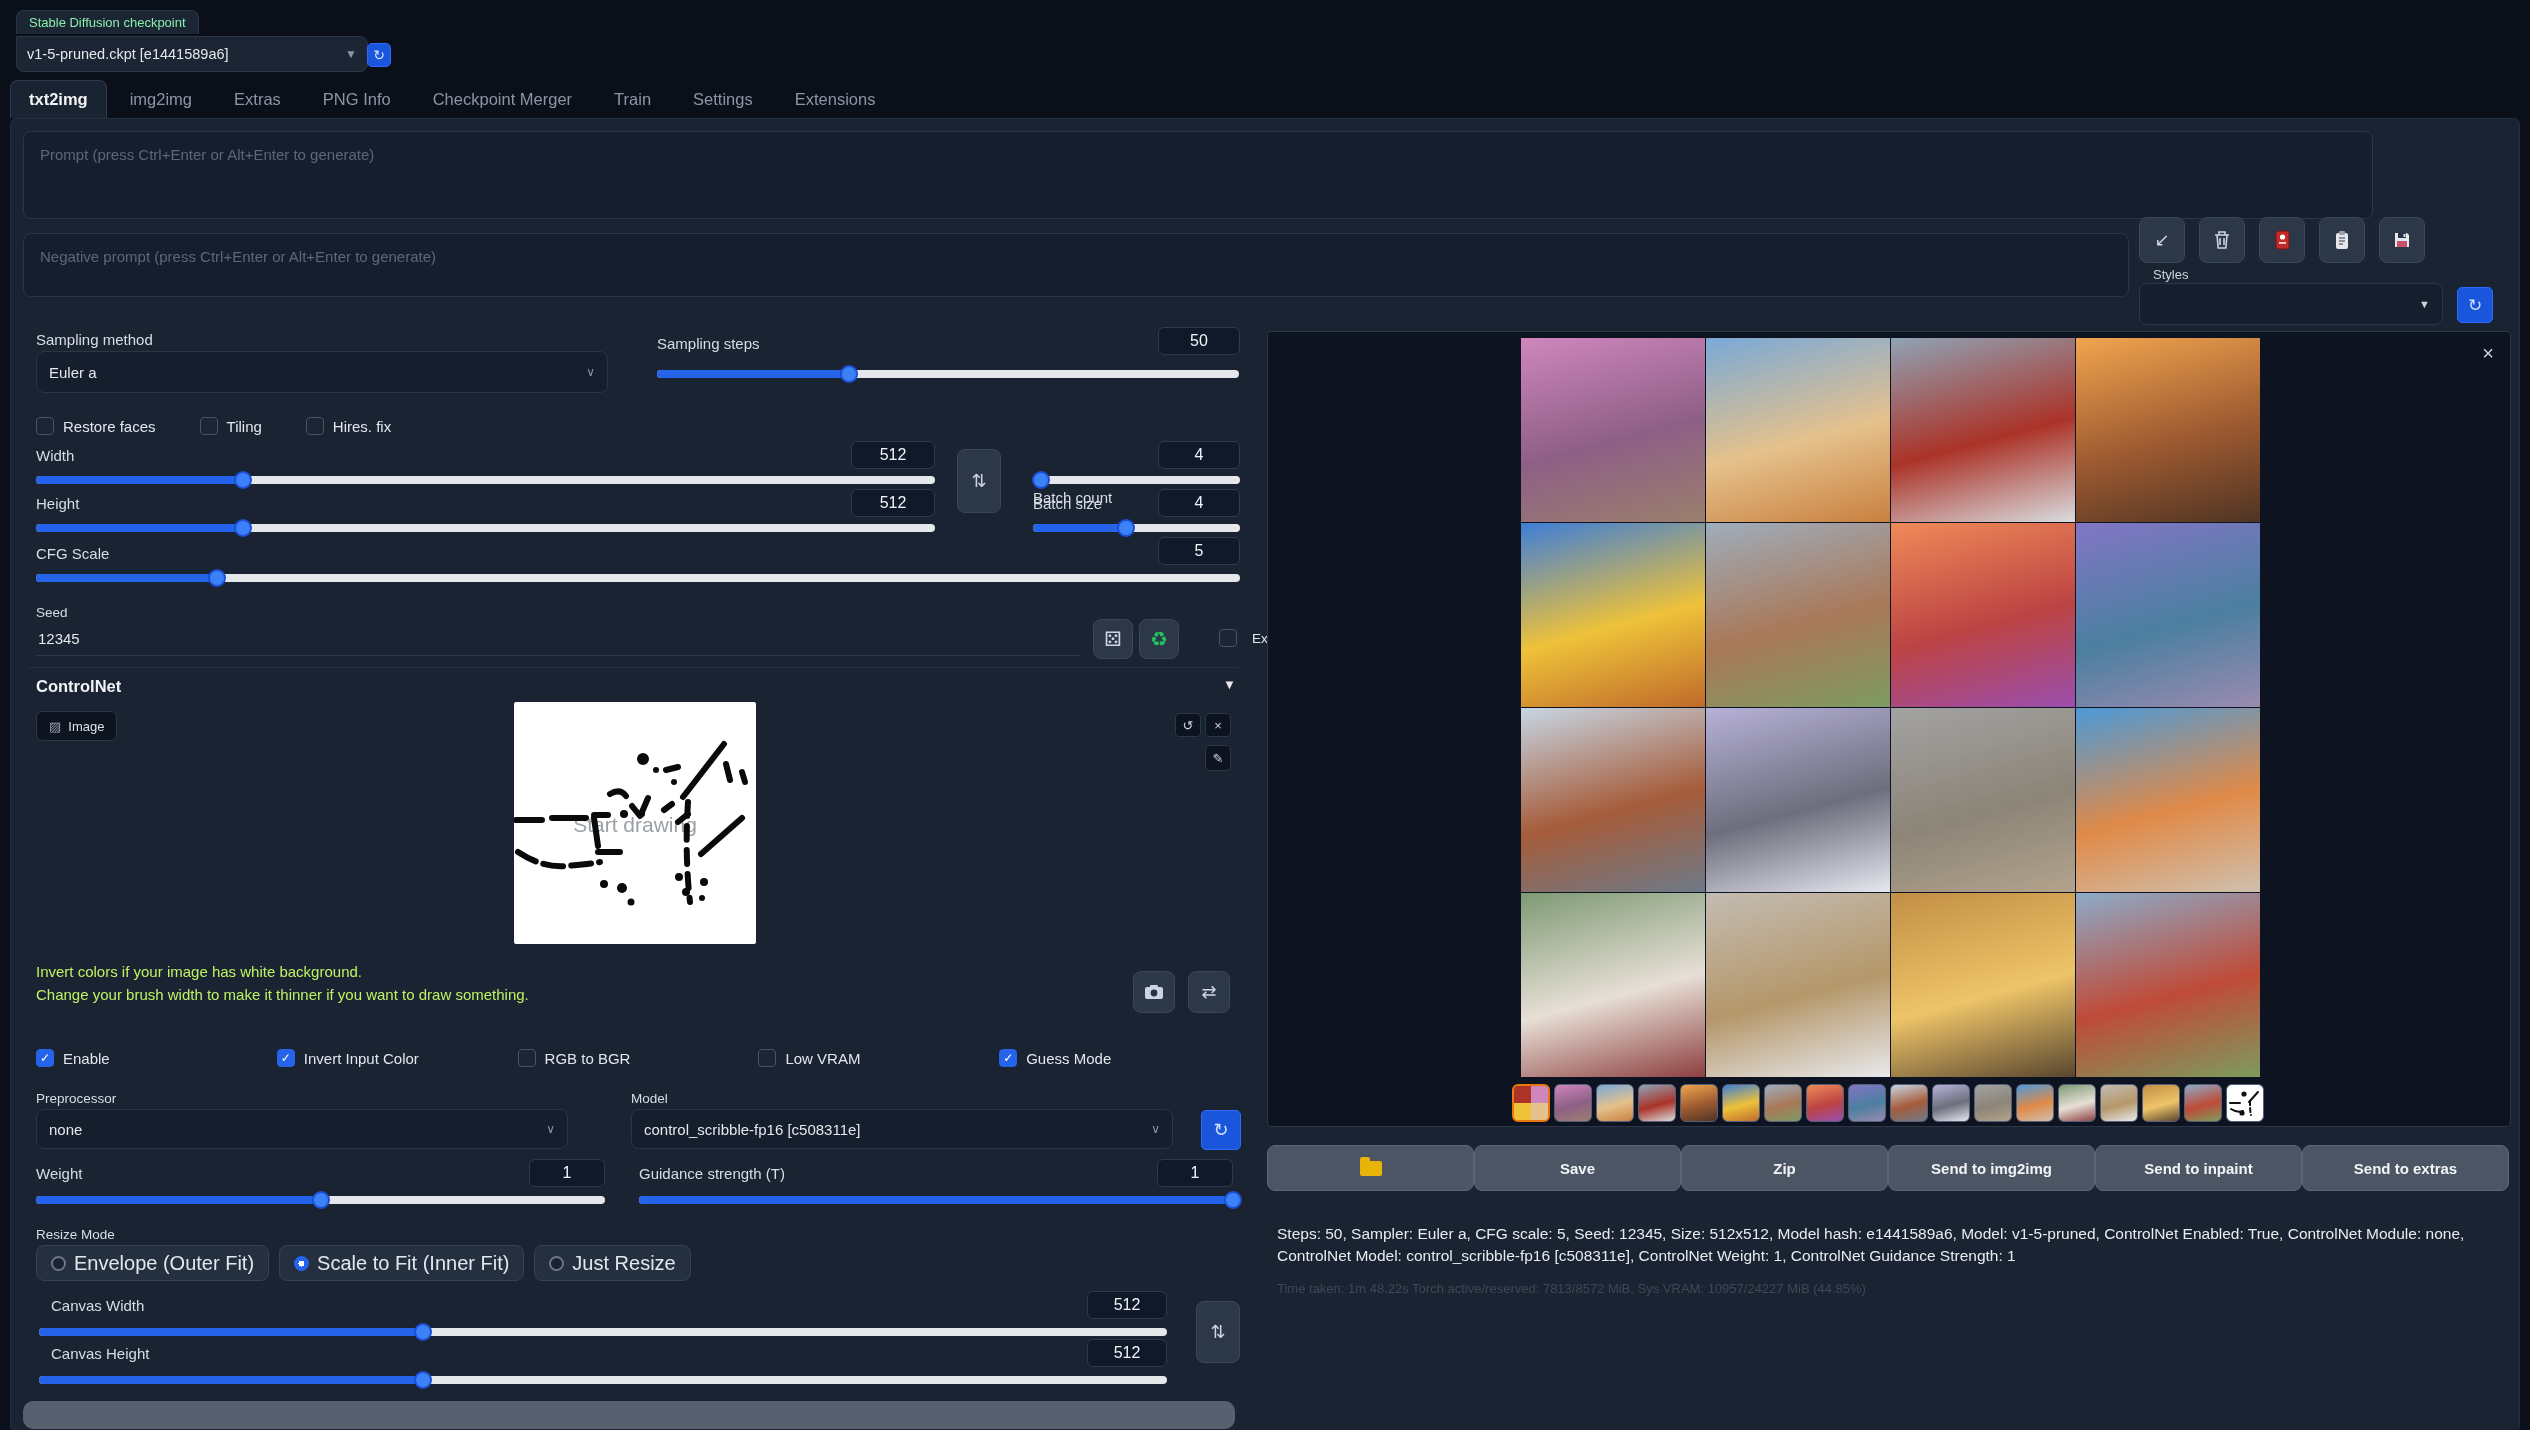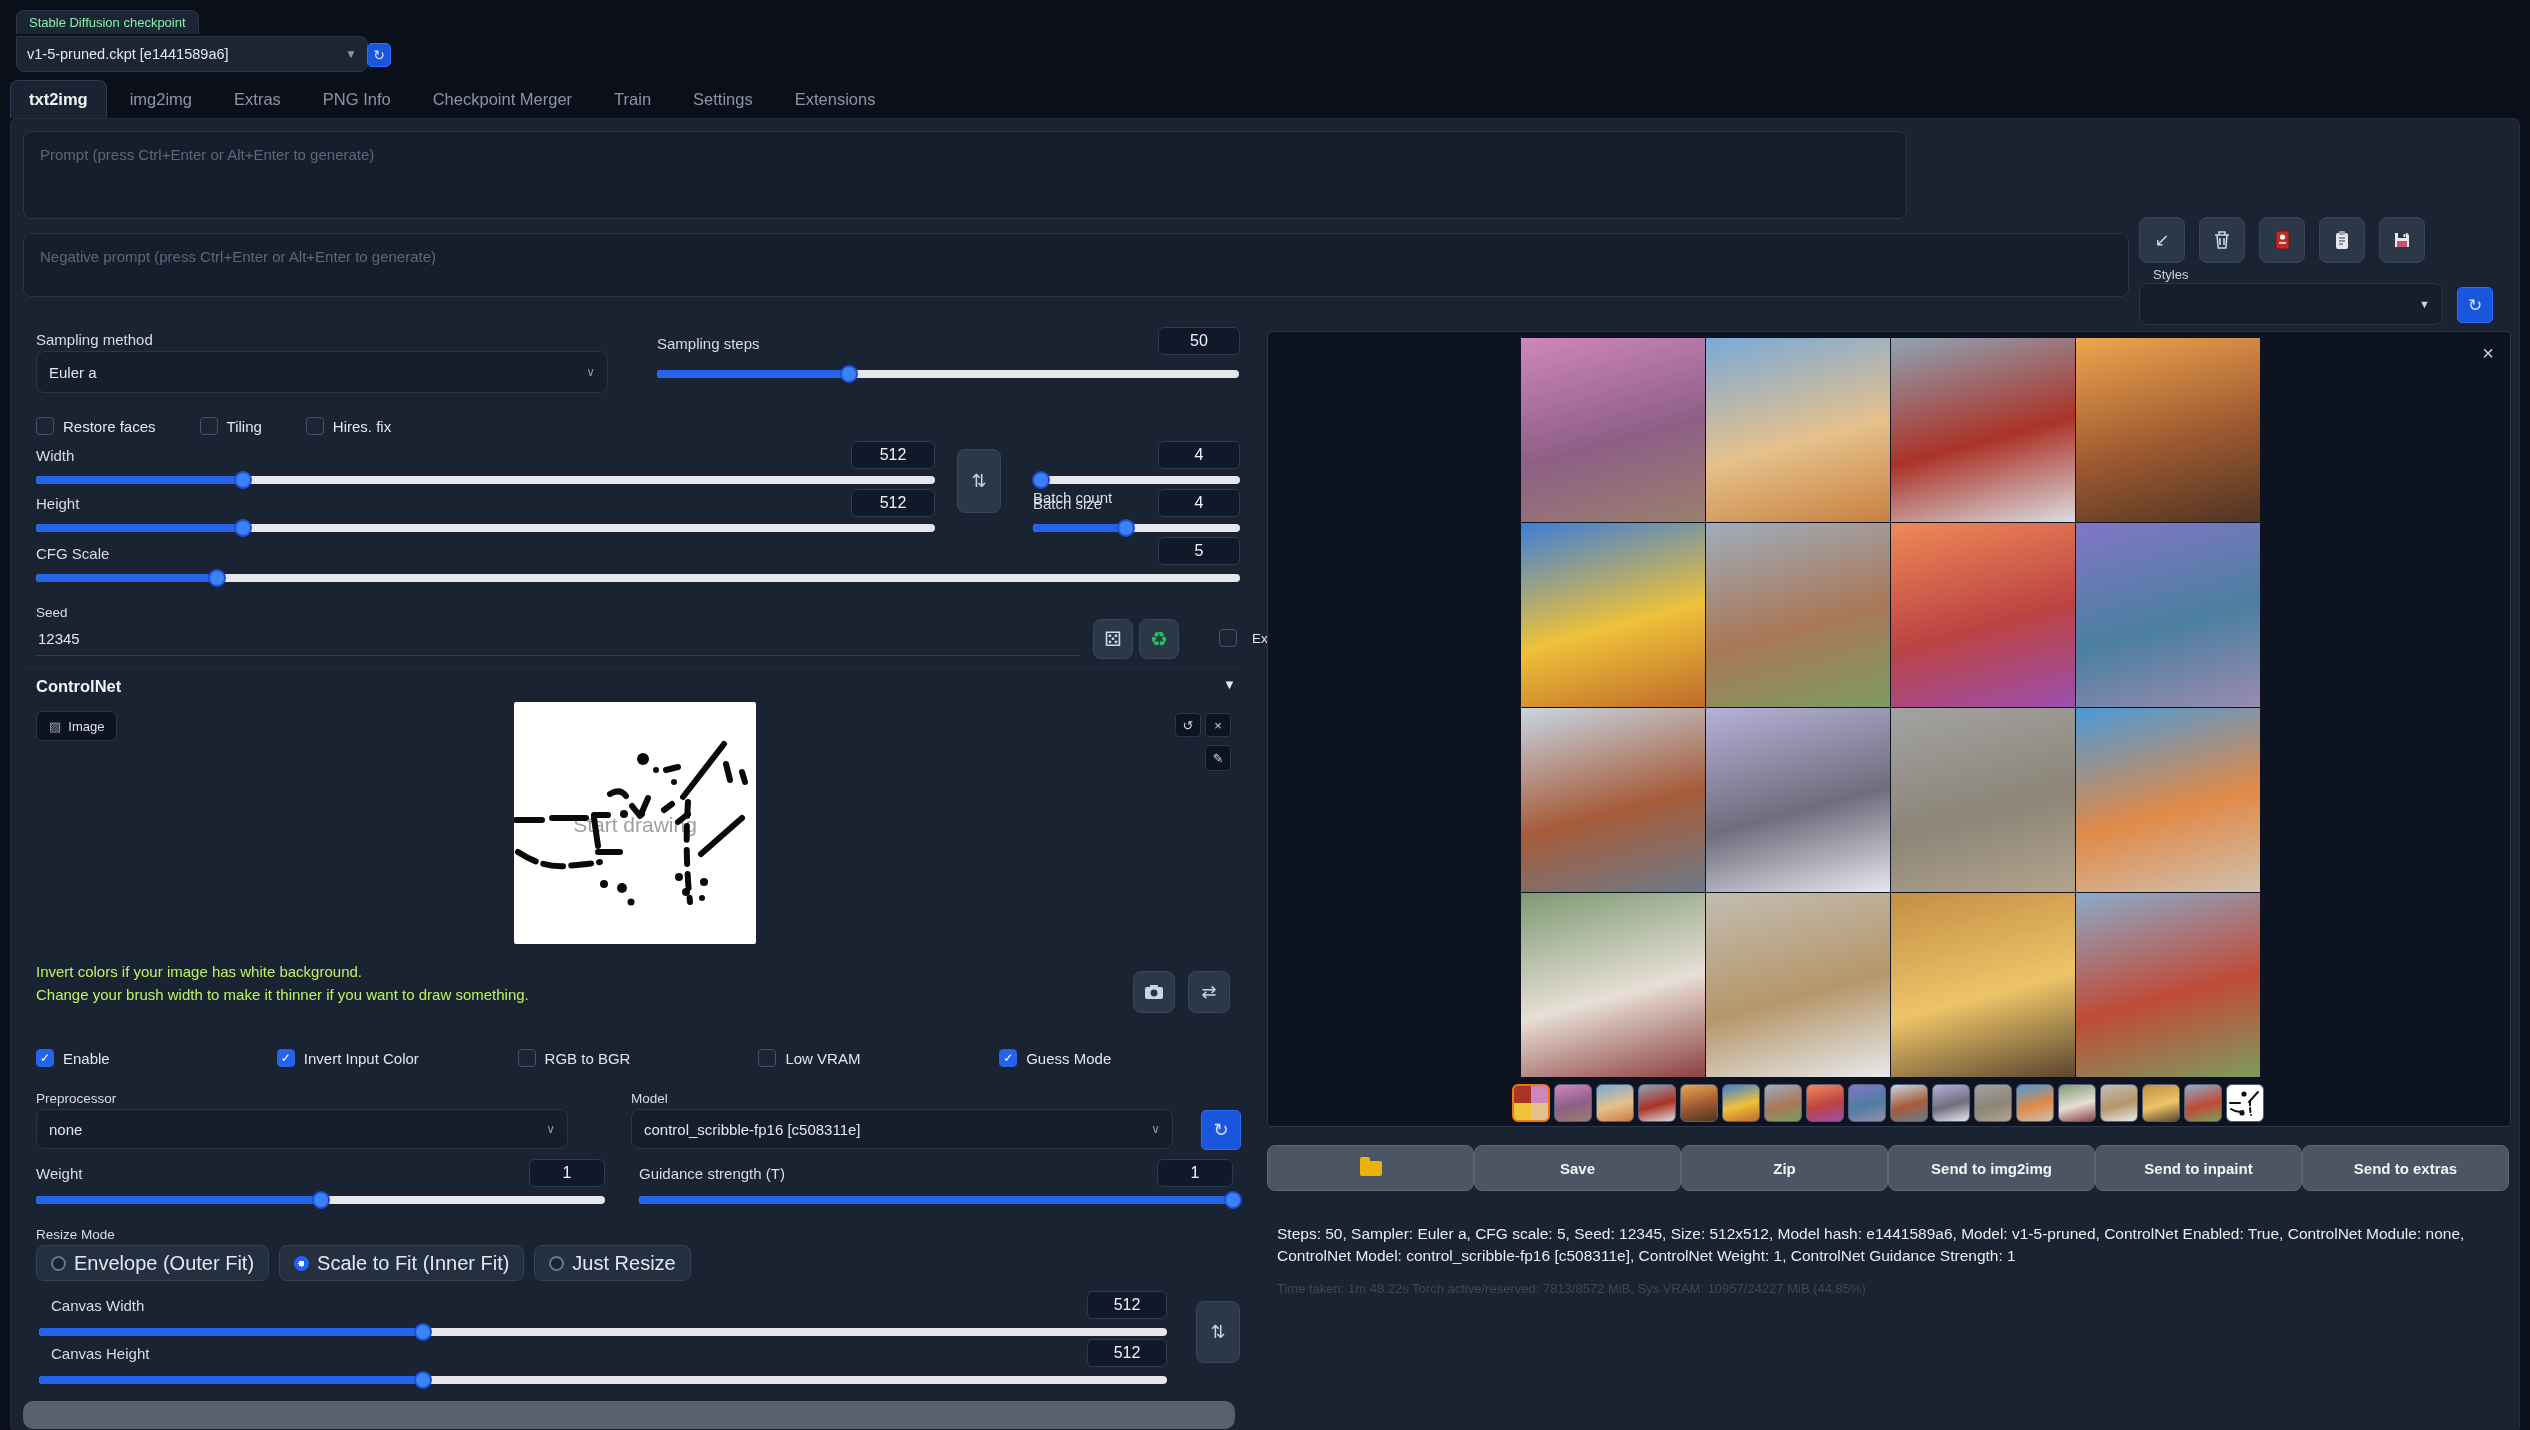--- a/index.html
+++ b/index.html
@@ -105,21 +105,21 @@
       <div class="tab">Extras</div>
       <div class="tab">PNG Info</div>
       <div class="tab">Checkpoint Merger</div>
       <div class="tab">Train</div>
       <div class="tab">Settings</div>
       <div class="tab">Extensions</div>
     </div>
 
   <div class="abs panel">
 
-    <textarea class="prompt" style="left: 12px; top: 12px; width: 1884px; height: 88px;" placeholder="Prompt (press Ctrl+Enter or Alt+Enter to generate)"></textarea>
+    <textarea class="prompt" style="left: 12px; top: 12px; width: 2350px; height: 88px;" placeholder="Prompt (press Ctrl+Enter or Alt+Enter to generate)"></textarea>
     <textarea class="prompt" style="left: 12px; top: 114px; width: 2106px; height: 64px;" placeholder="Negative prompt (press Ctrl+Enter or Alt+Enter to generate)"></textarea>
 
     <div class="abs quick-row">
       <div class="sq-btn">
           <span>↙</span>
         </div>
       <div class="sq-btn">
         <svg class="icon" width="18" height="20" viewBox="0 0 18 20">
             <path d="M2 5h14M6 5V2h6v3M4 5l1.2 13h7.6L14 5M7 8v7M11 8v7" stroke="#cbd5e1" stroke-width="1.6" fill="none"></path>
           </svg>

